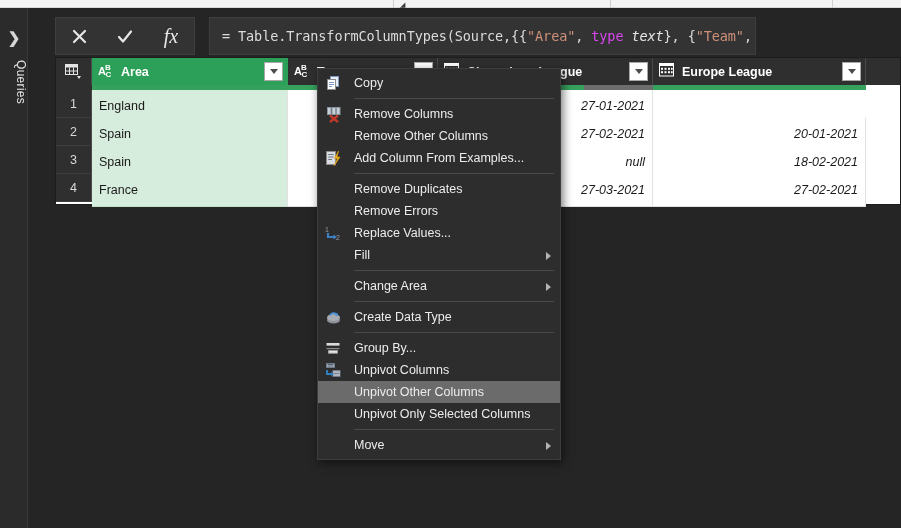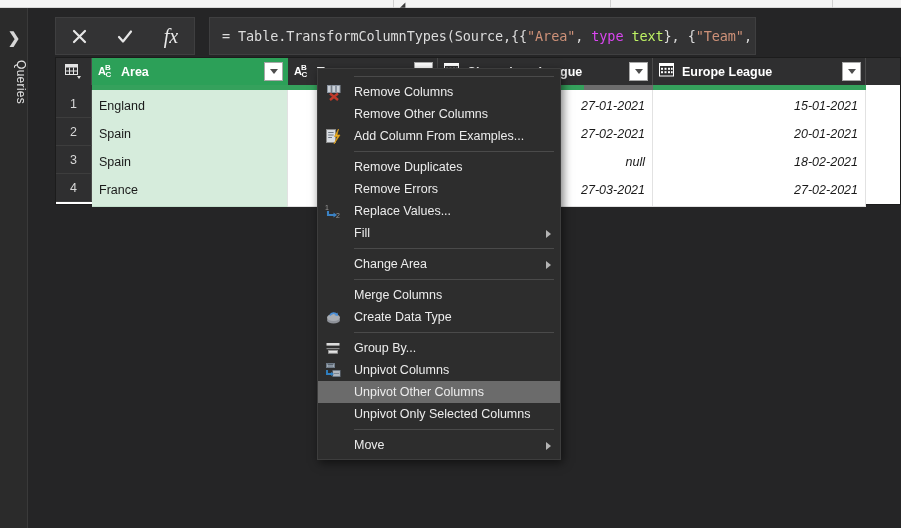--- a/index.html
+++ b/index.html
@@ -94,21 +94,21 @@
   }
   .formula {
     font-family: "DejaVu Sans Mono", monospace;
     font-size: 13.5px;
     color: #dcdcdc;
     white-space: pre;
     letter-spacing: -0.1px;
   }
   .tok-str { color: #ce9178; }
   .tok-kw  { color: #d946ef; }
-  .tok-typ { color: #bef264; }
+  .tok-typ { color: #e5e5e5; font-style: italic; }
 
   
   .grid {
     position: absolute; left: 26px; top: 49px;
     width: 846px; height: 148px;
     background: #ffffff;
     border: 1px solid #1c1c1c;
   }
   .grid-head {
     display: flex; height: 27px;
@@ -339,21 +339,20 @@
           <div class="qb-seg" style="width: 146.2px;"></div>
           <div class="qb-seg grey" style="width: 68.8px;"></div>
           <div class="qb-seg" style="width: 213px;"></div>
         </div>
       <div class="grid-body" id="grid-body">
           <div class="grow">
             <div class="rnum">1</div>
             <div class="gcell selcol" style="width: 196px;">England</div>
             <div class="gcell" style="width: 150px;"></div>
             <div class="gcell num" style="width: 215px;">27-01-2021</div>
-            <div class="gcell num" style="width: 213px;">15-01-2021</div>
           </div>
           <div class="grow">
             <div class="rnum">2</div>
             <div class="gcell selcol" style="width: 196px;">Spain</div>
             <div class="gcell" style="width: 150px;"></div>
             <div class="gcell num" style="width: 215px;">27-02-2021</div>
             <div class="gcell num" style="width: 213px;">20-01-2021</div>
           </div>
           <div class="grow">
             <div class="rnum">3</div>
@@ -366,20 +365,30 @@
             <div class="rnum">4</div>
             <div class="gcell selcol" style="width: 196px;">France</div>
             <div class="gcell" style="width: 150px;"></div>
             <div class="gcell num" style="width: 215px;">27-03-2021</div>
             <div class="gcell num" style="width: 213px;">27-02-2021</div>
           </div>
         </div>
     </div>
 
     <div class="ctxmenu" id="ctxmenu">
+        <div class="mi">
+          <span class="mi-ico">
+            <svg width="17" height="17" viewBox="0 0 17 17">
+              <rect x="5.5" y="1.5" width="8" height="10" fill="#e8eef5" stroke="#7d9bc1" stroke-width="1"></rect>
+              <rect x="2.5" y="4.5" width="8" height="10" fill="#fdfdfd" stroke="#8a8a8a" stroke-width="1"></rect>
+              <path d="M4 7.5 H9 M4 9.5 H9 M4 11.5 H7" fill="none" stroke="#7d9bc1" stroke-width="1"></path>
+            </svg>
+          </span>
+          <span>Copy</span>
+        </div>
         <div class="msep"></div>
         <div class="mi">
           <span class="mi-ico">
             <svg width="17" height="17" viewBox="0 0 17 17">
               <rect x="2.5" y="1.5" width="3.5" height="7" fill="#c9cfd6" stroke="#8a93a0" stroke-width="1"></rect>
               <rect x="7" y="1.5" width="3.5" height="7" fill="#c9cfd6" stroke="#8a93a0" stroke-width="1"></rect>
               <rect x="11.5" y="1.5" width="3.5" height="7" fill="#c9cfd6" stroke="#8a93a0" stroke-width="1"></rect>
               <path d="M5 9.5 L13 16 M13 9.5 L5 16" fill="none" stroke="#c0392b" stroke-width="2.4"></path>
             </svg>
           </span>
@@ -419,23 +428,20 @@
         <div class="mi">
           <span>Fill</span>
           <span class="mi-arrow"></span>
         </div>
         <div class="msep"></div>
         <div class="mi">
           <span>Change Area</span>
           <span class="mi-arrow"></span>
         </div>
         <div class="msep"></div>
-        <div class="mi">
-          <span>Merge Columns</span>
-        </div>
         <div class="mi">
           <span class="mi-ico">
             <svg width="17" height="17" viewBox="0 0 17 17">
               <ellipse cx="8.5" cy="11" rx="6.5" ry="3.6" fill="#8e9299"></ellipse>
               <ellipse cx="8.5" cy="8.5" rx="6.5" ry="3.6" fill="#a9adb3"></ellipse>
               <path d="M5 6.5 A4 4 0 0 1 12 6" fill="none" stroke="#4a90d9" stroke-width="1.7"></path>
               <path d="M12.5 3.5 L13 7 L9.7 6.3 Z" fill="#4a90d9"></path>
             </svg>
           </span>
           <span>Create Data Type</span>

